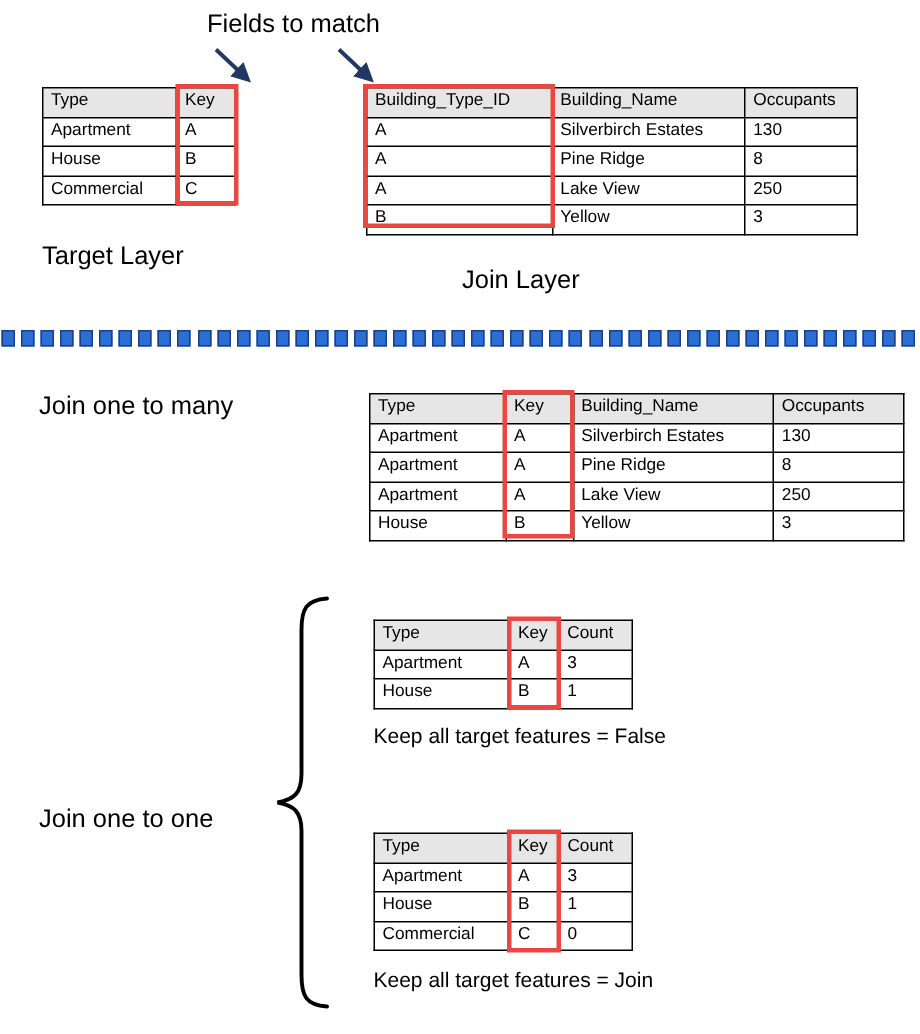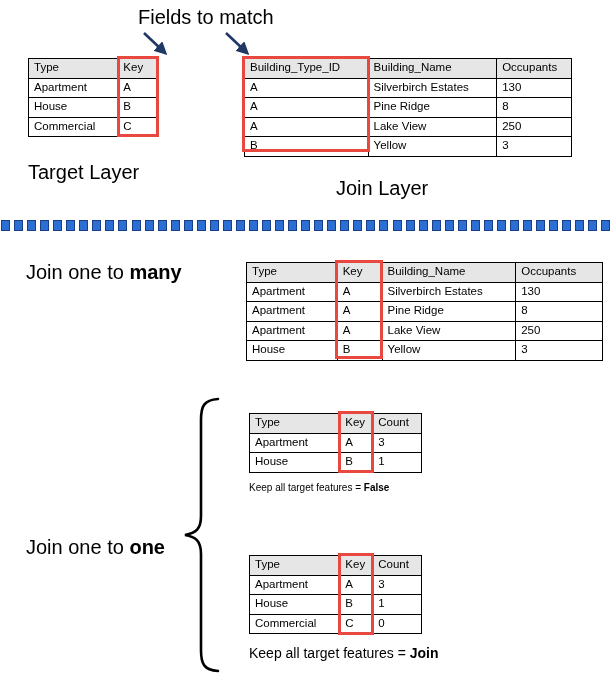--- a/index.html
+++ b/index.html
@@ -47,25 +47,25 @@
     z-index: 5;
   }
 
   
   .lbl {
     font-size: 13.5px;
     white-space: nowrap;
     line-height: 1;
   }
   .lbl-big {
-    font-size: 20px;
+    font-size: 17px;
     white-space: nowrap;
     line-height: 1;
   }
-  .b { font-weight: bold; }
+  .b { font-weight: normal; }
 
   
   .divider {
     left: 0px;
     top: 220px;
     width: 613px;
     height: 11px;
   }
   .divider .seg {
     position: absolute;
@@ -166,21 +166,21 @@
           <td>B</td>
           <td>Yellow</td>
           <td>3</td>
         </tr>
       </tbody>
   </table>
   <div class="hl" style="left: -2px; top: -2px; width: 128px; height: 96px; border-color: rgb(232, 72, 63);"></div>
 </div>
 
 <div class="abs lbl-big" style="left:28px; top:162px;">Target Layer</div>
-<div class="abs lbl-big" style="left:308px; top:178px;margin-left:28px;">Join Layer</div>
+<div class="abs lbl-big" style="left:308px; top:178px;">Join Layer</div>
 
 <div class="abs divider">
     <div class="seg" style="left: 1px; background: rgb(43, 111, 212); border-color: rgb(27, 63, 134);"></div>
     <div class="seg" style="left: 14.05px; background: rgb(43, 111, 212); border-color: rgb(27, 63, 134);"></div>
     <div class="seg" style="left: 27.1px; background: rgb(43, 111, 212); border-color: rgb(27, 63, 134);"></div>
     <div class="seg" style="left: 40.15px; background: rgb(43, 111, 212); border-color: rgb(27, 63, 134);"></div>
     <div class="seg" style="left: 53.2px; background: rgb(43, 111, 212); border-color: rgb(27, 63, 134);"></div>
     <div class="seg" style="left: 66.25px; background: rgb(43, 111, 212); border-color: rgb(27, 63, 134);"></div>
     <div class="seg" style="left: 79.3px; background: rgb(43, 111, 212); border-color: rgb(27, 63, 134);"></div>
     <div class="seg" style="left: 92.35px; background: rgb(43, 111, 212); border-color: rgb(27, 63, 134);"></div>
@@ -307,21 +307,21 @@
         <tr>
           <td>House</td>
           <td>B</td>
           <td>1</td>
         </tr>
       </tbody>
   </table>
   <div class="hl" style="left: 89px; top: -2px; width: 36px; height: 62px; border-color: rgb(232, 72, 63);"></div>
 </div>
 
-<div class="abs lbl" style="left:249px; top:483px; font-size:10px;">
+<div class="abs lbl" style="left:249px; top:483px; font-size:14px;">
   <span>Keep all target features = </span><span class="b">False</span>
 </div>
 
 <div class="abs" style="left:249px; top:555px;">
   <table class="tbl" style="width:173px;">
     <colgroup>
         <col style="width:91px">
         <col style="width:33px">
         <col style="width:49px">
       </colgroup>

